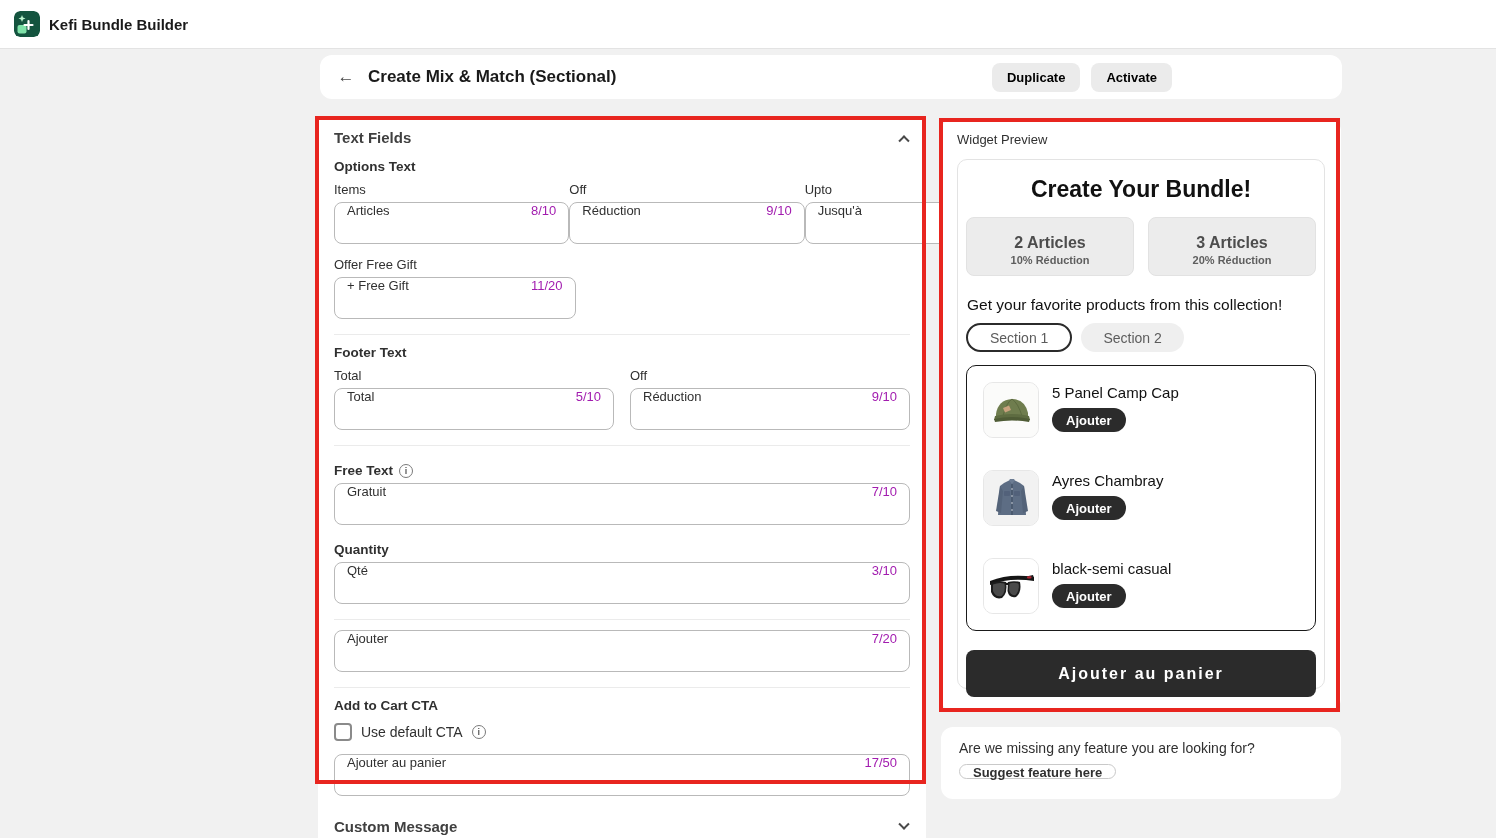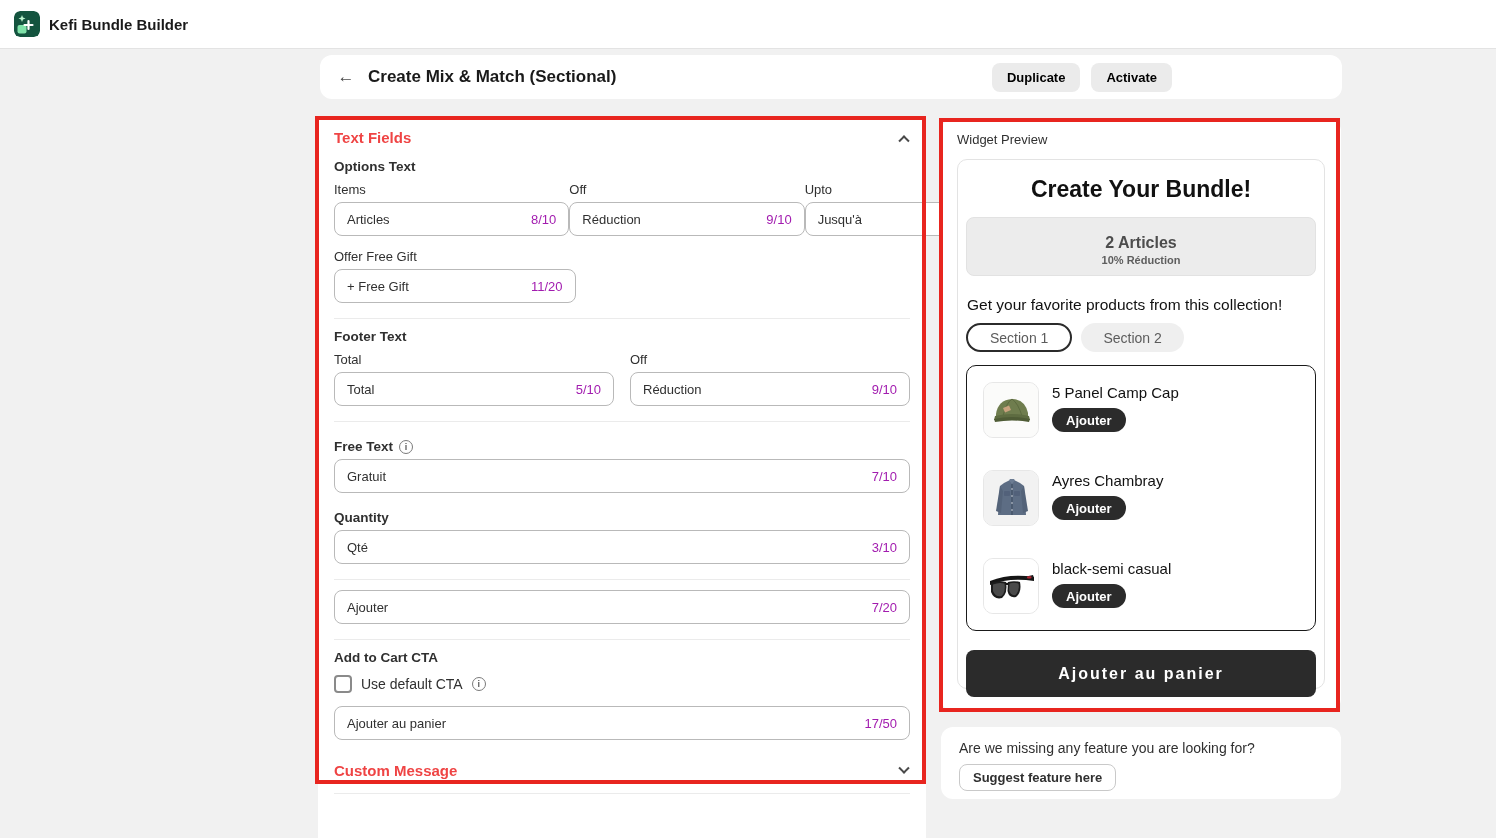--- a/index.html
+++ b/index.html
@@ -35,31 +35,31 @@
 
   
   .panel-left {
     position:absolute; left:318px; top:117px; width:608px; height:721px;
     background:#fff; z-index:1;
   }
   .section-head {
     display:flex; align-items:center; justify-content:space-between;
     padding:12px 18px 4px 16px; cursor:pointer;
   }
-  .section-head .title { font-size:15px; font-weight:700; color:#ef4444; }
+  .section-head .title { font-size:15px; font-weight:700; color:#404040; }
   .chev { width:8px; height:8px; border-right:2px solid #4a4a4a; border-bottom:2px solid #4a4a4a; display:inline-block; }
   .chev.up   { transform:rotate(-135deg) translate(-2px,-2px); }
   .chev.down { transform:rotate(45deg) translate(-2px,-2px); }
   .form-content { padding:2px 16px 0 16px; }
   .group-title { font-size:13.5px; font-weight:700; color:#303030; margin:7px 0 5px; }
   .field-label { font-size:13px; color:#303030; margin:3px 0 5px; }
   .row3 { display:grid; grid-template-columns:1fr 1fr 1fr; }
   .row2 { display:grid; grid-template-columns:1fr 1fr; column-gap:16px; }
   .tf {
-    display:flex; align-items:center; height:34px;
+    display:flex; align-items:flex-start; height:42px;
     border:1px solid #b9b9b9; border-radius:8px; background:#fff; padding:0 12px;
   }
   .tf input {
     border:none; outline:none; flex:1; min-width:0;
     font-family:inherit; font-size:13px; color:#303030; background:transparent;
   }
   .tf .counter { font-size:13px; color:#a21caf; margin-left:8px; white-space:nowrap; }
   .divider { height:1px; background:#ebebeb; margin:15px 0 10px; }
   .gap-sm { height:10px; }
   .inline-ico { display:inline-flex; align-items:center; gap:6px; }
@@ -118,21 +118,21 @@
   }
 
   
   .feature-card {
     position:absolute; left:941px; top:727px; width:400px; height:72px;
     background:#fff; border-radius:12px; padding:13px 18px; z-index:1;
   }
   .feature-text { font-size:14px; color:#303030; }
   .feature-btn {
     margin-top:8px; background:#fff; border:1px solid #c9c9c9; border-radius:8px;
-    height:27px; padding:0 13px; font-size:13px; font-weight:600; color:#303030; font-family:inherit;
+    height:15px; padding:0 13px; font-size:13px; font-weight:600; color:#303030; font-family:inherit;
   }
 
   
   .annot { position:absolute; border:4px solid #e8251f; pointer-events:none; z-index:6; }
   .annot-form    { left:315px; top:116px; width:611px; height:668px; }
   .annot-preview { left:939px; top:118px; width:401px; height:594px; }
 </style>
 </head>
 <body>
 
@@ -274,20 +274,24 @@
 <div class="panel-right">
   <div class="preview-label">Widget Preview</div>
 
   <div class="preview-card">
     <div class="bundle-title">Create Your Bundle!</div>
 
     <div class="tiles">
       <div class="tile">
         <div class="tile-items">2 Articles</div>
         <div class="tile-disc">10% Réduction</div>
+      </div>
+      <div class="tile">
+        <div class="tile-items">3 Articles</div>
+        <div class="tile-disc">20% Réduction</div>
       </div>
     </div>
 
     <div class="preview-sub">Get your favorite products from this collection!</div>
 
     <div class="pills">
       <div class="pill active">Section 1</div>
       <div class="pill inactive">Section 2</div>
     </div>
 

